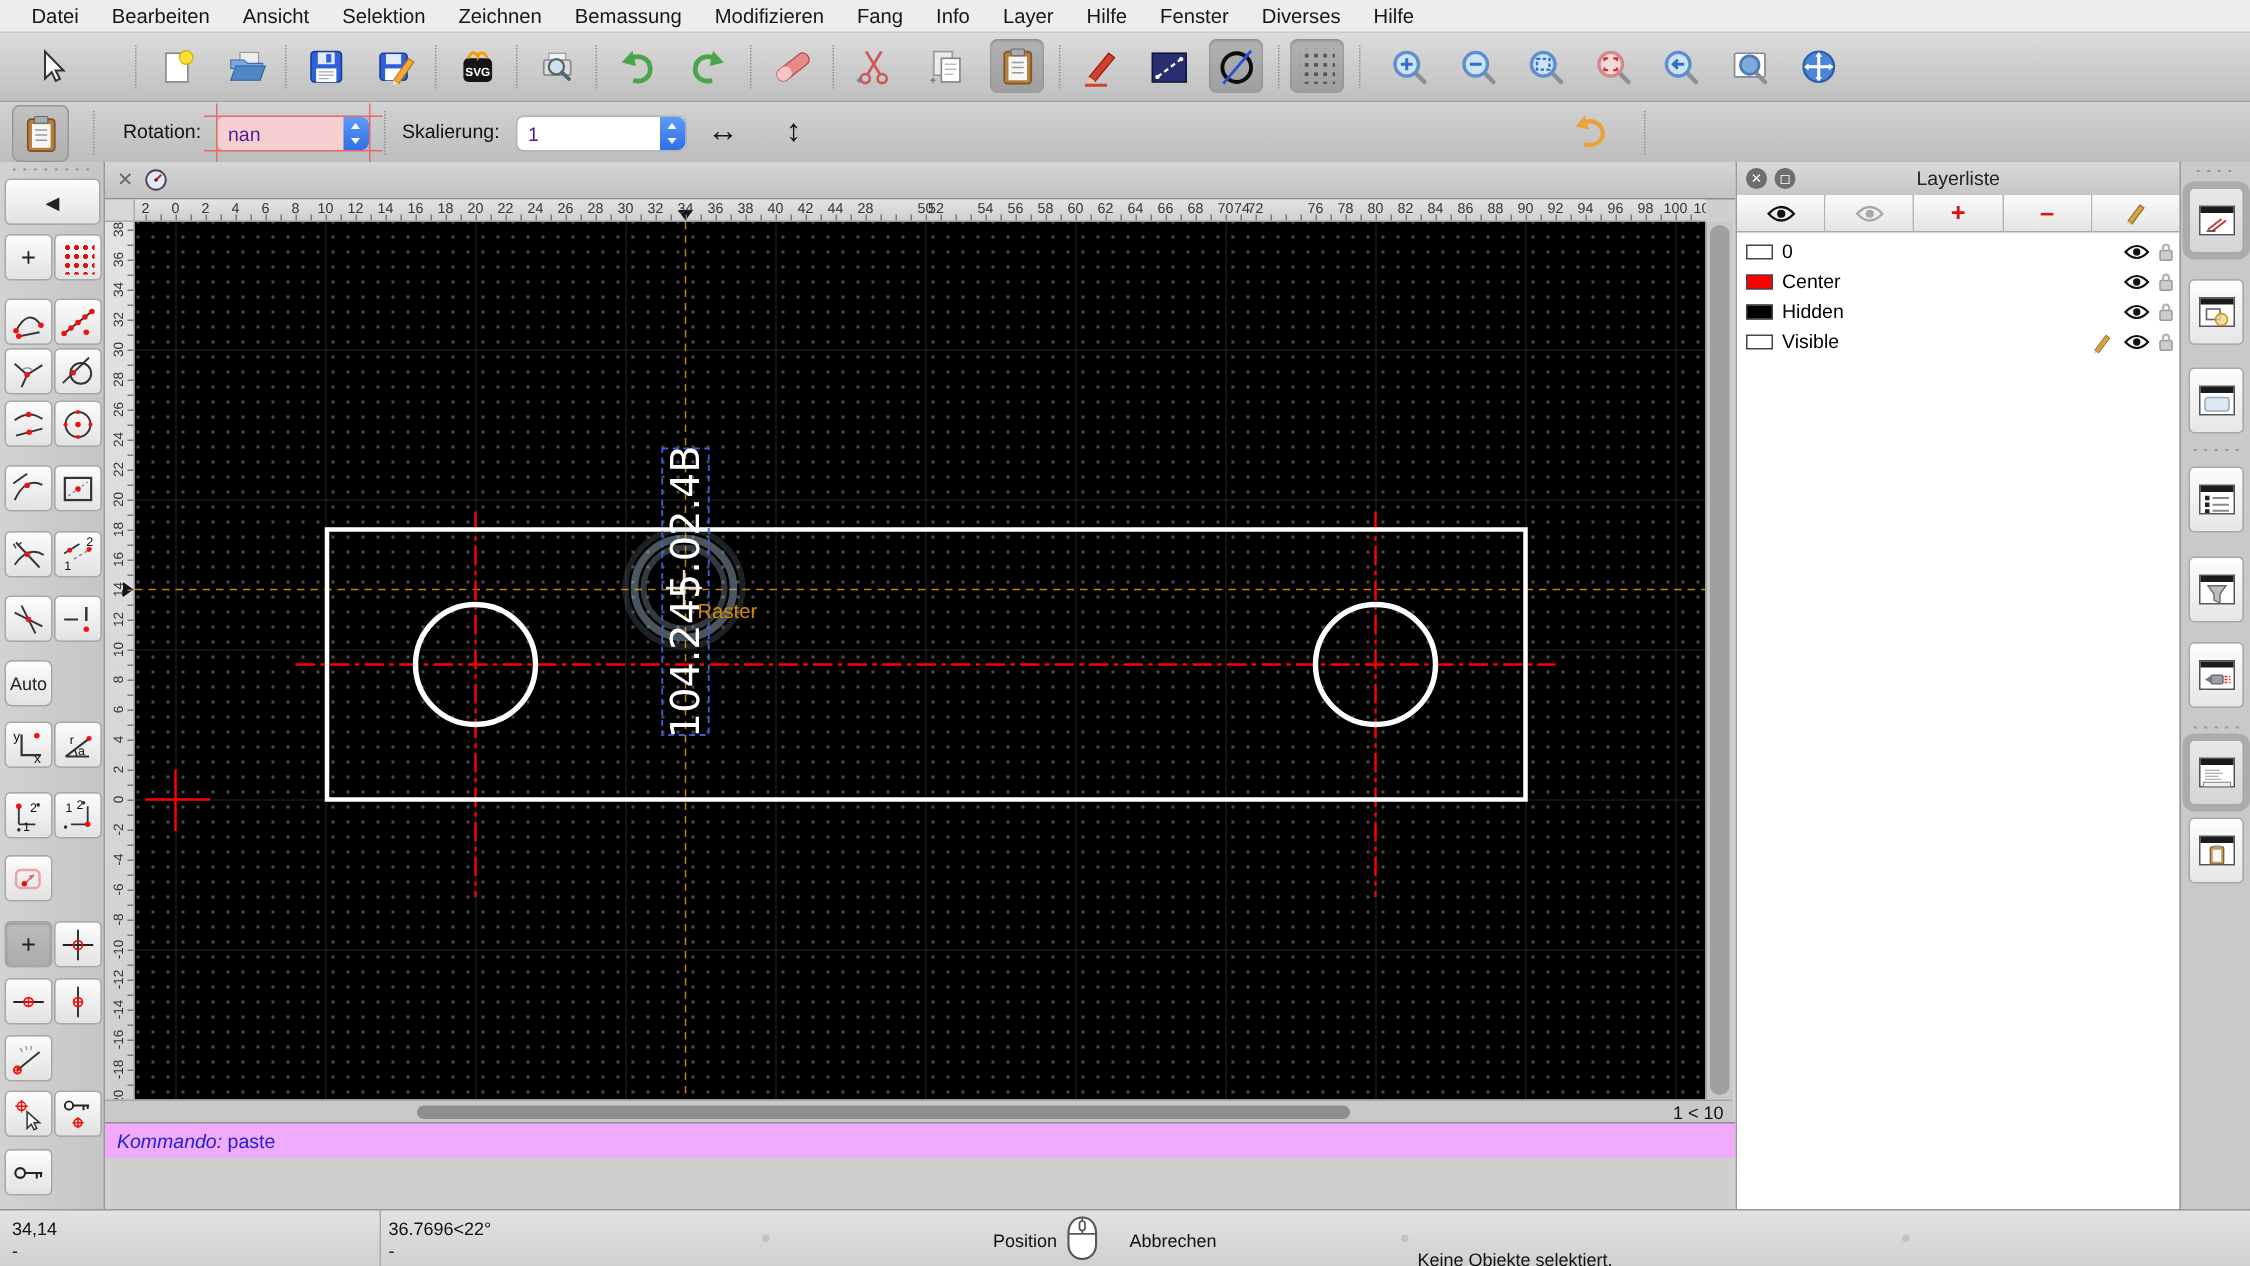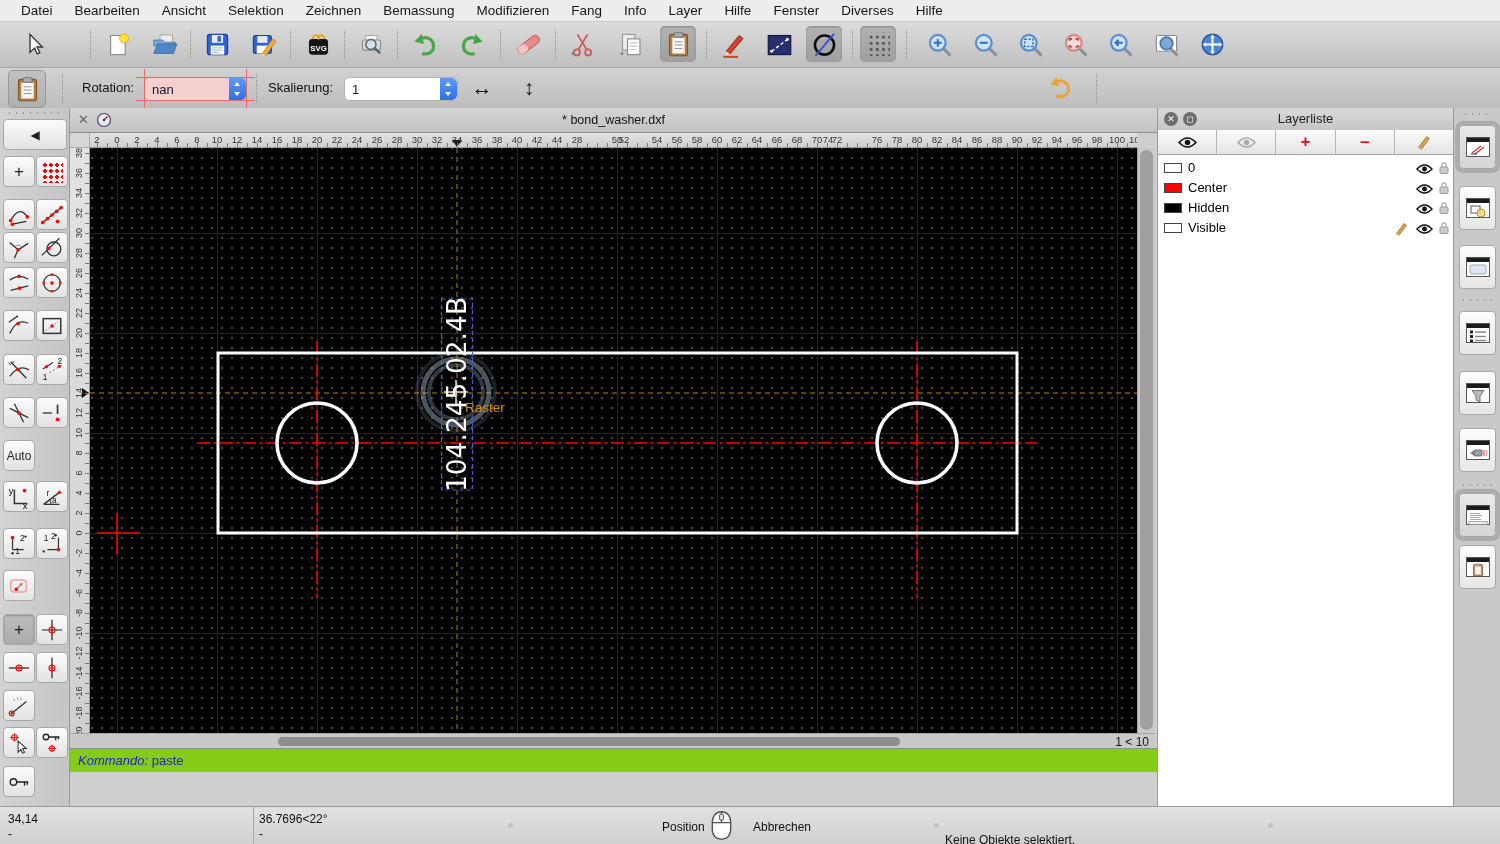--- a/index.html
+++ b/index.html
@@ -14,21 +14,21 @@
   
   #toolbar1{left:0;top:22px;width:1500px;height:45px;background:linear-gradient(#dcdcdc,#bfbfbf);border-bottom:1px solid #a5a5a5;}
   #toolbar2{left:0;top:68px;width:1500px;height:40px;background:linear-gradient(#d2d2d2,#bdbdbd);border-bottom:1px solid #8f8f8f;}
   .tbtn{position:absolute;top:4px;width:36px;height:36px;border-radius:5px;
     display:flex;align-items:center;justify-content:center;}
   .tbtn svg{width:27px;height:27px;}
   .tbtn.pressed{background:rgba(0,0,0,.18);box-shadow:inset 0 1px 2px rgba(0,0,0,.25);}
   .vsep{position:absolute;top:8px;height:29px;width:0;border-left:1px dotted #909090;}
   .lbl{position:absolute;font-size:13px;color:#111;top:12px;}
   .combo{position:absolute;top:9px;height:22px;background:#fff;border:1px solid #b2b2b2;border-radius:5px;display:flex;align-items:center;}
-  .combo .val{flex:1;font-size:13px;padding-left:7px;color:#0f172a;}
+  .combo .val{flex:1;font-size:13px;padding-left:7px;color:#4c1d95;}
   .combo .step{width:17px;height:22px;margin:0;background:linear-gradient(#5d9bf8,#2f6fe4);border-radius:0 5px 5px 0;position:relative;}
   .combo .step:before{content:"";position:absolute;left:5px;top:4px;border-left:3.5px solid transparent;border-right:3.5px solid transparent;border-bottom:4px solid #fff;}
   .combo .step:after{content:"";position:absolute;left:5px;bottom:4px;border-left:3.5px solid transparent;border-right:3.5px solid transparent;border-top:4px solid #fff;}
   .combo.invalid{background:#f6d0d0;}
   .cropline{position:absolute;background:#e86a6a;}
   .cbrow{position:absolute;left:562px;top:0;height:40px;display:flex;align-items:center;gap:30px;}
   .cb{display:flex;align-items:center;gap:7px;font-size:13px;color:#111;}
   .cb .box{width:15px;height:15px;background:#fff;border:1px solid #b3b3b3;border-radius:3.5px;box-shadow:inset 0 1px 1px rgba(0,0,0,.08);}
   
   #tabbar{left:70px;top:108px;width:1087px;height:25px;background:linear-gradient(#d4d4d4,#c3c3c3);
@@ -63,21 +63,21 @@
     background-size:10px 10px,100px 100px,100px 100px;
     background-position:7px 5px,27px 0,0 85px;
     overflow:hidden;cursor:crosshair;}
   
   #vscroll{left:1137px;top:148px;width:18px;height:585px;background:#c9c9c9;border-left:1px solid #a5a5a5;box-sizing:border-box;}
   #vthumb{position:absolute;left:2px;top:2px;width:13px;height:580px;background:#9f9f9f;border-radius:7px;}
   #hscroll{left:70px;top:733px;width:1085px;height:15px;background:#c9c9c9;border-top:1px solid #a5a5a5;box-sizing:border-box;}
   #hthumb{position:absolute;left:208px;top:3px;width:622px;height:9px;background:#8e8e8e;border-radius:4.5px;}
   #page-ind{position:absolute;right:6px;top:1px;font-size:12px;color:#111;}
   
-  #cmdline{left:70px;top:748px;width:1087px;height:24px;background:#84cc16;border-top:1px solid #8f8f8f;box-sizing:border-box;}
+  #cmdline{left:70px;top:748px;width:1087px;height:24px;background:#f0abfc;border-top:1px solid #8f8f8f;box-sizing:border-box;}
   #cmdline .prompt{position:absolute;left:8px;top:4px;font-size:13px;color:#2222cc;}
   #cmdline .prompt i{font-style:italic;}
   #posrow{left:70px;top:772px;width:1087px;height:34px;background:linear-gradient(#dedede,#cfcfcf);border-top:1px solid #bbb;box-sizing:border-box;}
   #posrow .plabel{position:absolute;left:6px;top:8px;font-size:13px;color:#111;}
   #pos-input{position:absolute;left:62px;top:5px;width:995px;height:20px;background:#fff;border:1px solid #a8a8a8;border-radius:3px;box-sizing:border-box;}
   #pos-btn{position:absolute;right:8px;top:6px;width:18px;height:16px;background:#fff;border:1px solid #777;box-sizing:border-box;}
   #pos-btn:before{content:"";position:absolute;left:1px;right:1px;top:1px;height:4px;background:#333;}
   
   #layer-panel{left:1157px;top:108px;width:296px;height:698px;background:#fff;border-left:1px solid #9a9a9a;box-sizing:border-box;}
   #lp-title{position:absolute;left:0;top:0;right:0;height:22px;background:linear-gradient(#dadada,#c6c6c6);border-bottom:1px solid #a8a8a8;}
@@ -353,21 +353,20 @@
     <div class="vsep" style="left:1096px;top:6px;border-left-style:dotted"></div>
   </div>
 
   <div id="tabbar" class="abs">
     <span id="tab-close">✕</span>
     <svg style="position:absolute;left:26px;top:4px" width="16" height="16" viewBox="0 0 16 16">
         <circle cx="8" cy="8" r="6.5" fill="#e8e8f4" stroke="#445" stroke-width="1.2"></circle>
         <path d="M8 8 L11.5 4.5" stroke="#c22" stroke-width="1.4"></path>
         <circle cx="8" cy="8" r="1.2" fill="#333"></circle>
       </svg>
-    <div id="tab-title">* bond_washer.dxf</div>
   </div>
 
   <div id="palette" class="abs">
     <div class="handle" style="left:6px;top:3px;width:58px"></div>
     <div class="pbtn wide" style="left:3px;top:11px">
         <span style="font-size:12px">◀</span>
       </div>
     <div class="pbtn" style="left:3px;top:48px;font-size:17px">
         <span>+</span>
       </div>

